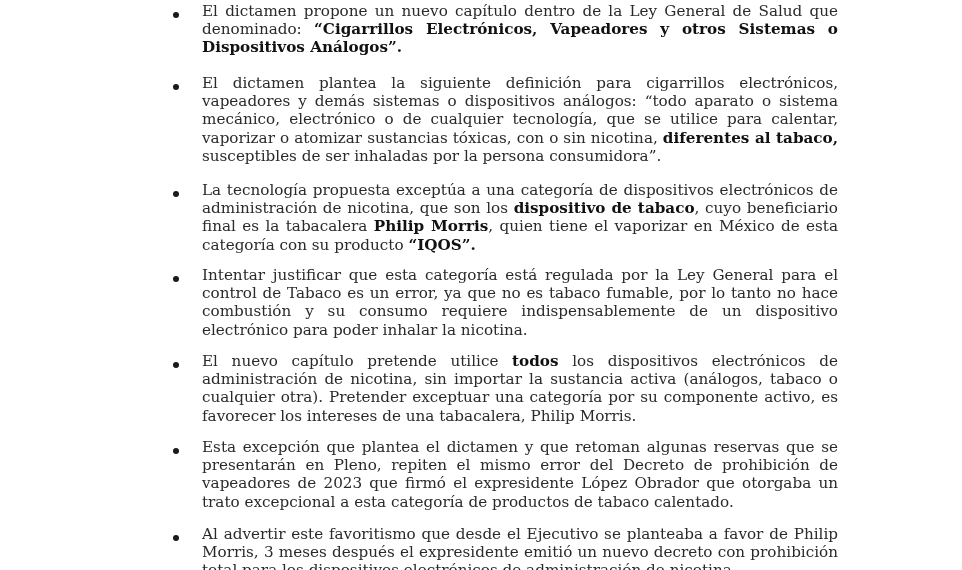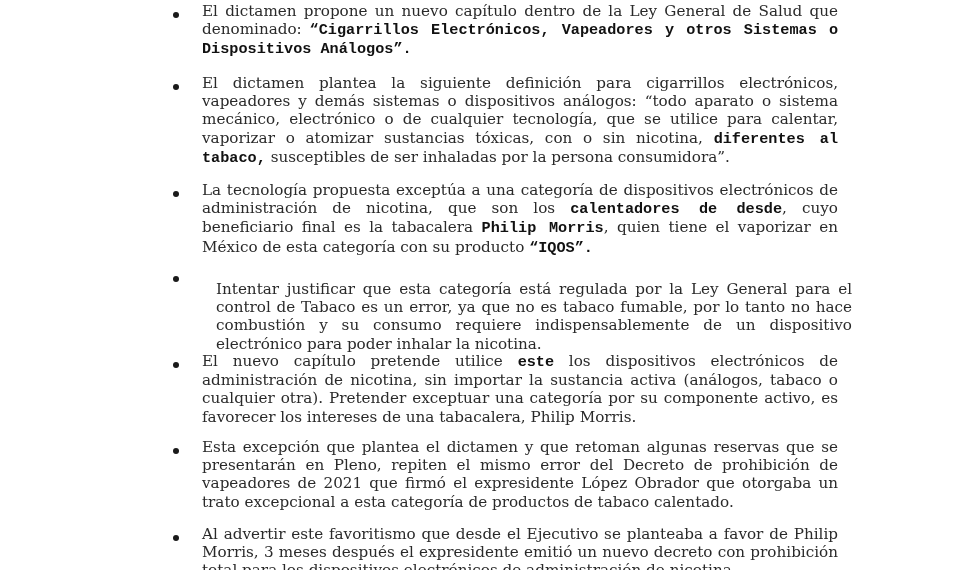--- a/index.html
+++ b/index.html
@@ -47,57 +47,56 @@
       top: -4px;
       width: 636px;
       font-size: 15.2px;
       line-height: 18.2px;
       text-align: justify;
       letter-spacing: 0;
     }
     .text b {
       font-weight: bold;
       color: #111;
-      font-family: Liberation Mono, monospace;
     }
   </style>
 </head>
 <body>
 
 <div class="page">
   <ul class="bullet-list">
 
     <li class="item" style="top:6px;">
       <span class="bullet"></span>
       <p class="text" style="margin:0;"><span>El dictamen propone un nuevo capítulo dentro de la Ley General de Salud que denominado: </span><b>“Cigarrillos Electrónicos, Vapeadores y otros Sistemas o Dispositivos Análogos”.</b></p>
     </li>
 
     <li class="item" style="top:78px;">
       <span class="bullet"></span>
       <p class="text" style="margin:0;"><span>El dictamen plantea la siguiente definición para cigarrillos electrónicos, vapeadores y demás sistemas o dispositivos análogos: “todo aparato o sistema mecánico, electrónico o de cualquier tecnología, que se utilice para calentar, vaporizar o atomizar sustancias tóxicas, con o sin nicotina, </span><b>diferentes al tabaco,</b><span> susceptibles de ser inhaladas por la persona consumidora”.</span></p>
     </li>
 
     <li class="item" style="top:185px;">
       <span class="bullet"></span>
-      <p class="text" style="margin:0;"><span>La tecnología propuesta exceptúa a una categoría de dispositivos electrónicos de administración de nicotina, que son los </span><b>calentadores de desde</b><span>, cuyo beneficiario final es la tabacalera </span><b>Philip Morris</b><span>, quien tiene el vaporizar en México de esta categoría con su producto </span><b>“IQOS”.</b></p>
+      <p class="text" style="margin:0;"><span>La tecnología propuesta exceptúa a una categoría de dispositivos electrónicos de administración de nicotina, que son los </span><b>dispositivo de tabaco</b><span>, cuyo beneficiario final es la tabacalera </span><b>Philip Morris</b><span>, quien tiene el vaporizar en México de esta categoría con su producto </span><b>“IQOS”.</b></p>
     </li>
 
     <li class="item" style="top:270px;">
       <span class="bullet"></span>
-      <p class="text" style="margin:14px;"><span>Intentar justificar que esta categoría está regulada por la Ley General para el control de Tabaco es un error, ya que no es tabaco fumable, por lo tanto no hace combustión y su consumo requiere indispensablemente de un dispositivo electrónico para poder inhalar la nicotina.</span></p>
+      <p class="text" style="margin:0;"><span>Intentar justificar que esta categoría está regulada por la Ley General para el control de Tabaco es un error, ya que no es tabaco fumable, por lo tanto no hace combustión y su consumo requiere indispensablemente de un dispositivo electrónico para poder inhalar la nicotina.</span></p>
     </li>
 
     <li class="item" style="top:356px;">
       <span class="bullet"></span>
-      <p class="text" style="margin:0;"><span>El nuevo capítulo pretende utilice </span><b>este</b><span> los dispositivos electrónicos de administración de nicotina, sin importar la sustancia activa (análogos, tabaco o cualquier otra). Pretender exceptuar una categoría por su componente activo, es favorecer los intereses de una tabacalera, Philip Morris.</span></p>
+      <p class="text" style="margin:0;"><span>El nuevo capítulo pretende utilice </span><b>todos</b><span> los dispositivos electrónicos de administración de nicotina, sin importar la sustancia activa (análogos, tabaco o cualquier otra). Pretender exceptuar una categoría por su componente activo, es favorecer los intereses de una tabacalera, Philip Morris.</span></p>
     </li>
 
     <li class="item" style="top:442px;">
       <span class="bullet"></span>
-      <p class="text" style="margin:0;"><span>Esta excepción que plantea el dictamen y que retoman algunas reservas que se presentarán en Pleno, repiten el mismo error del Decreto de prohibición de vapeadores de 2021 que firmó el expresidente López Obrador que otorgaba un trato excepcional a esta categoría de productos de tabaco calentado.</span></p>
+      <p class="text" style="margin:0;"><span>Esta excepción que plantea el dictamen y que retoman algunas reservas que se presentarán en Pleno, repiten el mismo error del Decreto de prohibición de vapeadores de 2023 que firmó el expresidente López Obrador que otorgaba un trato excepcional a esta categoría de productos de tabaco calentado.</span></p>
     </li>
 
     <li class="item" style="top:529px;">
       <span class="bullet"></span>
       <p class="text" style="margin:0;"><span>Al advertir este favoritismo que desde el Ejecutivo se planteaba a favor de Philip Morris, 3 meses después el expresidente emitió un nuevo decreto con prohibición total para los dispositivos electrónicos de administración de nicotina.</span></p>
     </li>
 
   </ul>
 </div>
 

